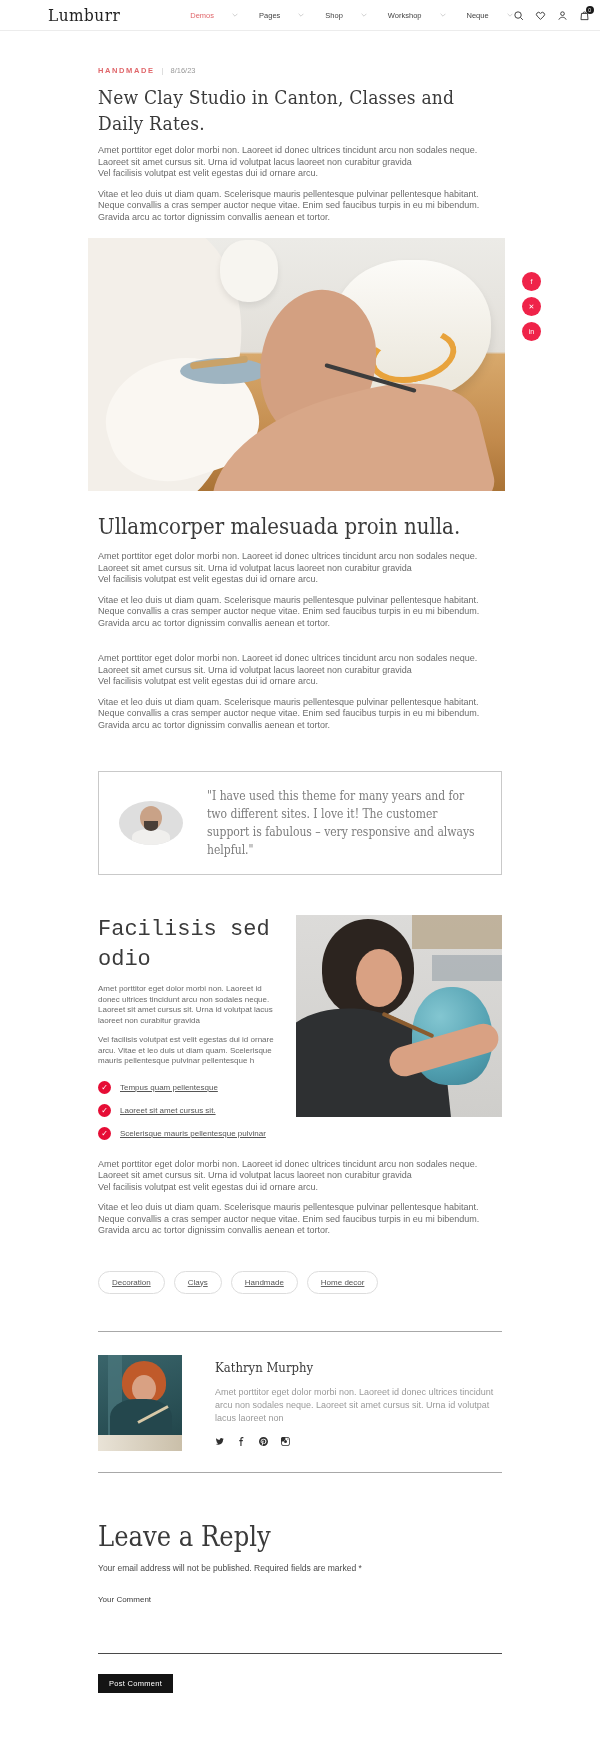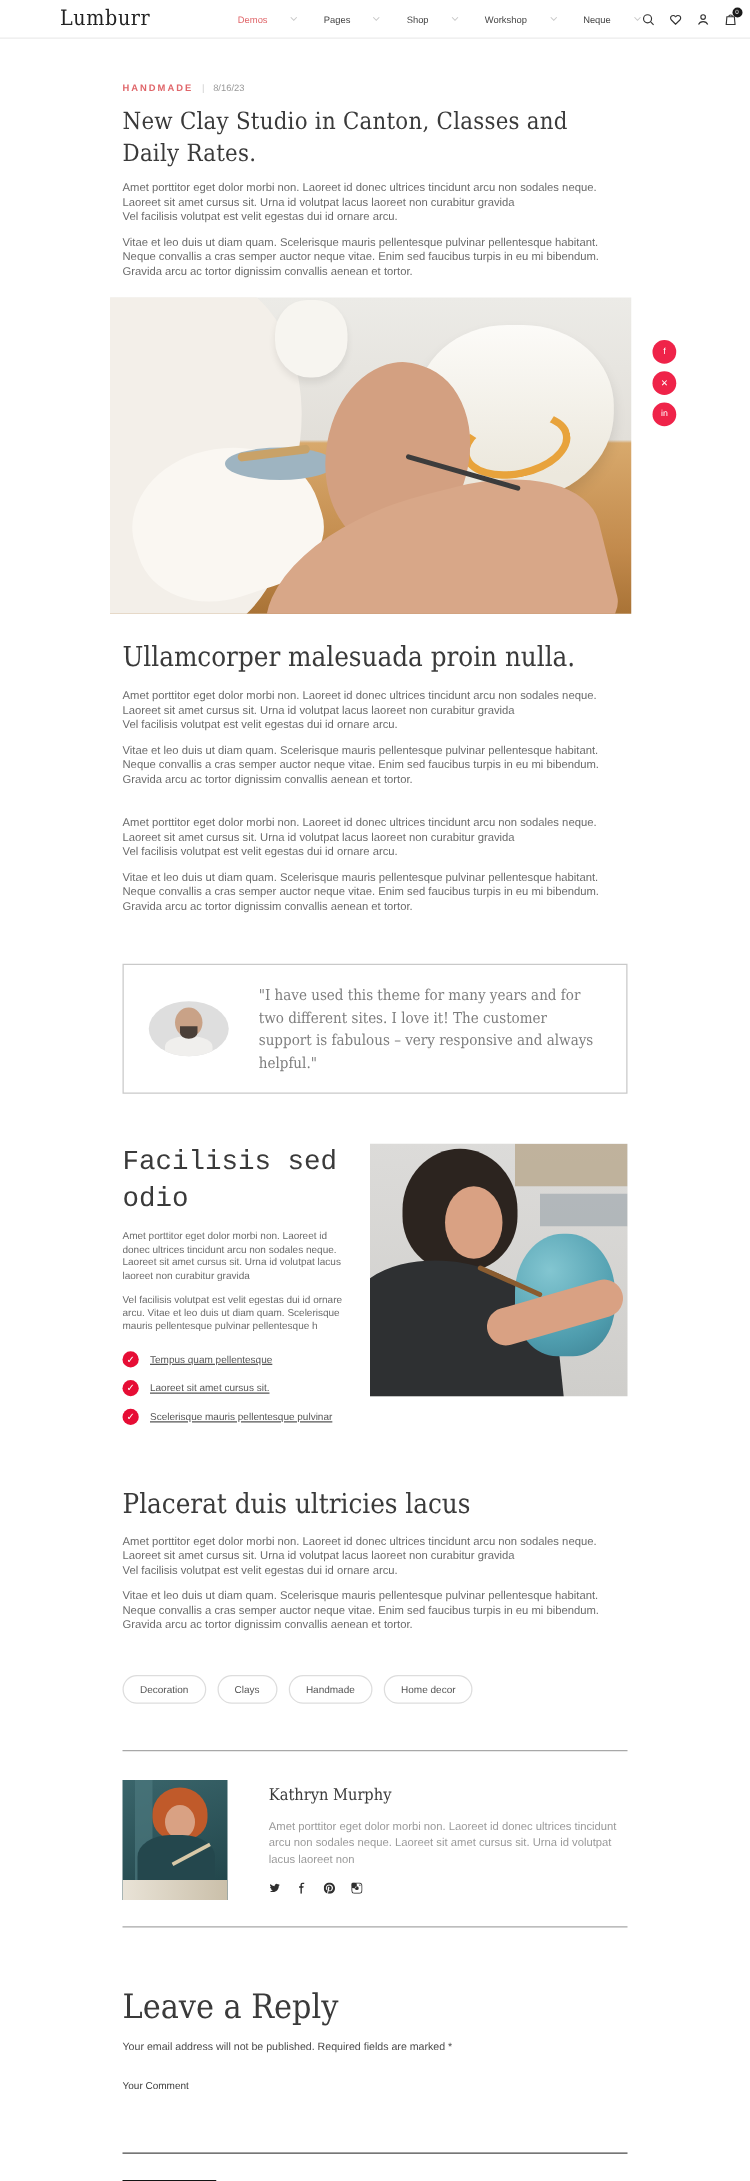--- a/index.html
+++ b/index.html
@@ -101,21 +101,21 @@
   .s-hair { left:26px; top:4px; width:92px; height:98px; background:#2c241f; border-radius:50% 50% 45% 45%; }
   .s-face { left:60px; top:34px; width:46px; height:58px; background:#d9a183; border-radius:50%; }
   .s-apron { left:-25px; bottom:-25px; width:175px; height:135px; background:#2e3032; border-radius:40% 60% 0 0; transform:rotate(-6deg); }
   .s-arm { left:92px; bottom:52px; width:112px; height:30px; background:#d9a183; border-radius:16px; transform:rotate(-16deg); }
   .s-vase { right:10px; top:72px; width:80px; height:98px; background:radial-gradient(circle at 35% 30%, #83c6d1 0%, #4f9dae 65%, #3d8193 100%); border-radius:48% 48% 42% 42%; }
   .s-brush { right:66px; top:108px; width:56px; height:4px; background:#8a5c30; border-radius:2px; transform:rotate(24deg); }
 
   h2.sec3 { margin-top:39px; }
 
   
-  .tags { margin-top:34px; display:flex; gap:9px; }
+  .tags { margin-top:34px; display:flex; gap:9px;text-decoration:underline; }
   .tag {
     border:1px solid #ddd; border-radius:12px; padding:6px 13px; font-size:8px; color:#555;
     background:#fff; cursor:pointer; font-family:"Liberation Sans",sans-serif;
   }
 
   .divider { border:none; border-top:1px solid #a8a8a8; margin-top:37px; }
 
   
   .author { margin-top:23px; display:flex; gap:33px; }
   figure.author-photo { position:relative; width:84px; height:96px; flex:0 0 auto; background:linear-gradient(160deg,#3a656b 0%,#1f4247 100%); overflow:hidden; }
@@ -293,21 +293,20 @@
       <div class="s-shelf2"></div>
       <div class="s-hair"></div>
       <div class="s-face"></div>
       <div class="s-apron"></div>
       <div class="s-vase"></div>
       <div class="s-arm"></div>
       <div class="s-brush"></div>
     </figure>
   </div>
 
-  <h2 class="sec sec3 serif">Placerat duis ultricies lacus</h2>
   <p class="para">Amet porttitor eget dolor morbi non. Laoreet id donec ultrices tincidunt arcu non sodales neque. Laoreet sit amet cursus sit. Urna id volutpat lacus laoreet non curabitur gravida
 Vel facilisis volutpat est velit egestas dui id ornare arcu.</p>
   <p class="para">Vitae et leo duis ut diam quam. Scelerisque mauris pellentesque pulvinar pellentesque habitant. Neque convallis a cras semper auctor neque vitae. Enim sed faucibus turpis in eu mi bibendum. Gravida arcu ac tortor dignissim convallis aenean et tortor.</p>
 
   <div class="tags">
     <button class="tag">Decoration</button>
     <button class="tag">Clays</button>
     <button class="tag">Handmade</button>
     <button class="tag">Home decor</button>
   </div>

